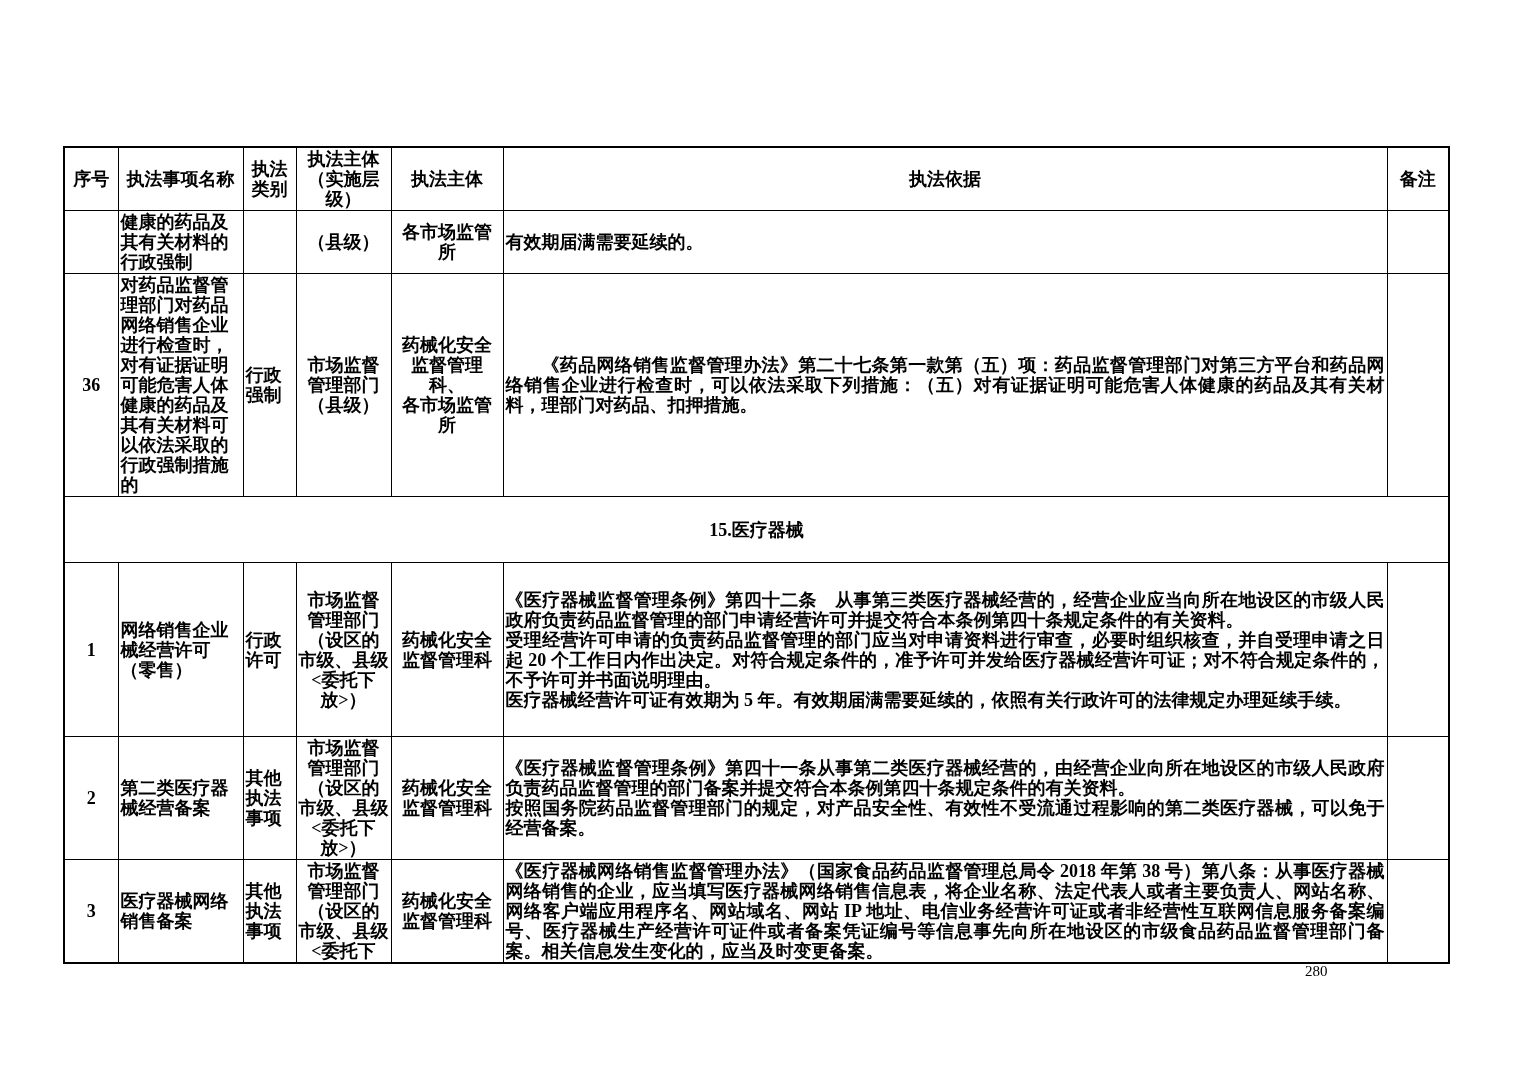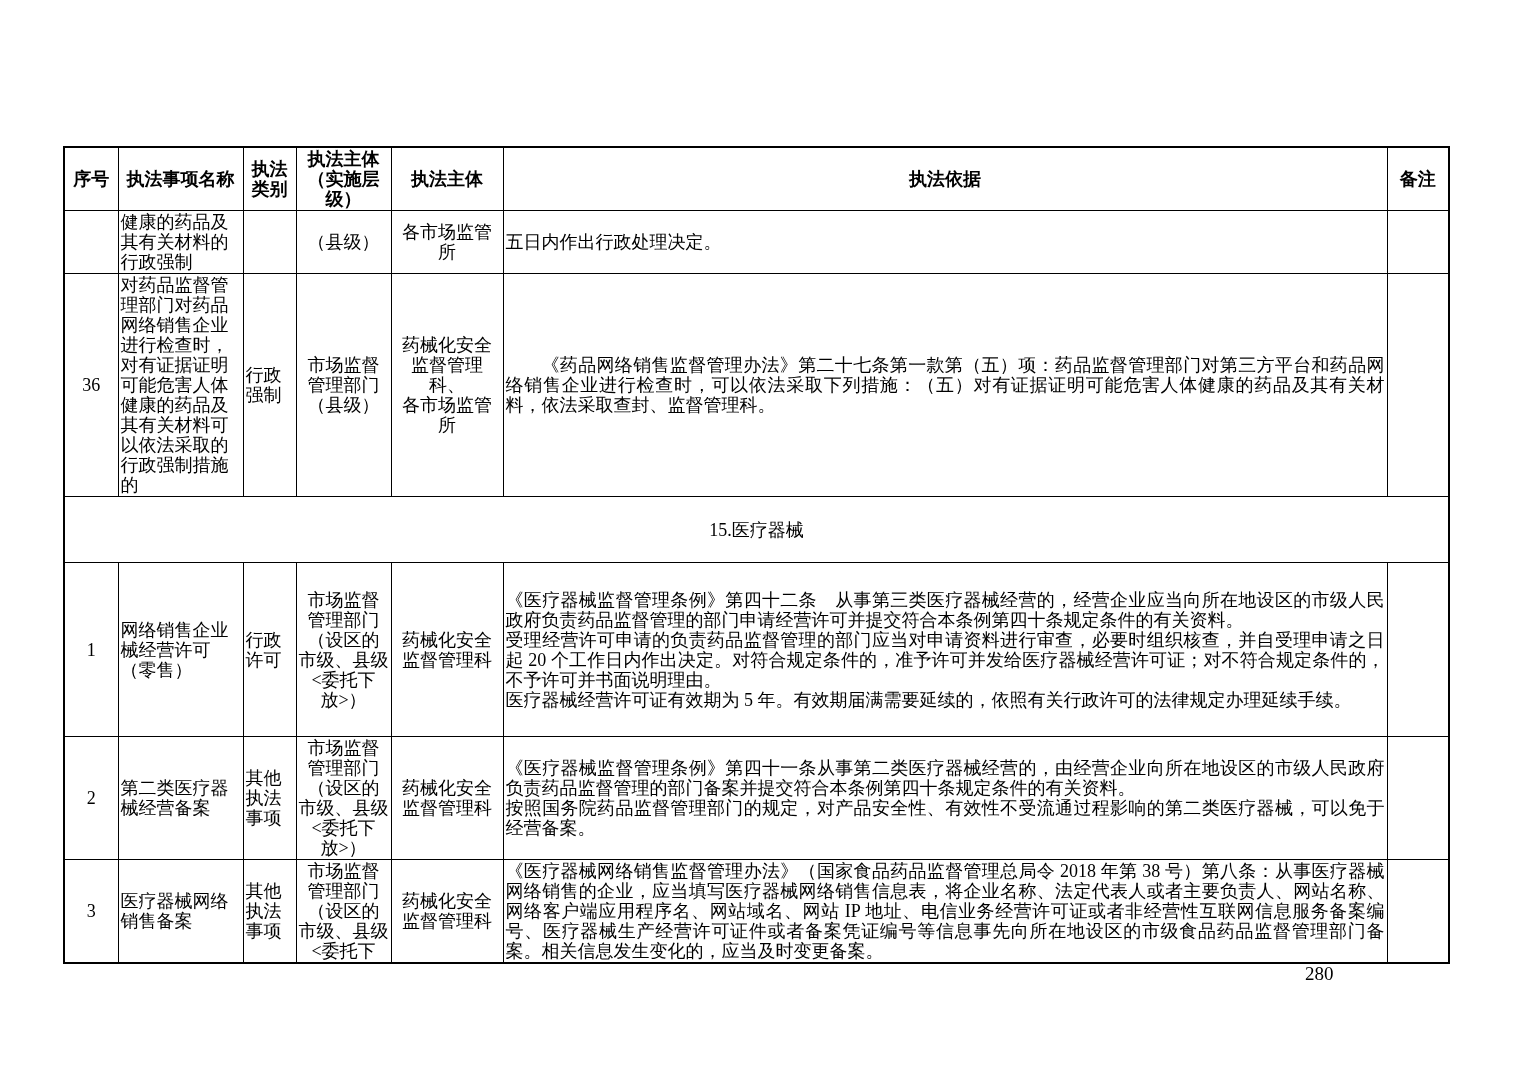--- a/index.html
+++ b/index.html
@@ -15,21 +15,21 @@
   table.law-table {
     position: absolute;
     left: 63px; top: 146px;
     width: 1385px;
     border-collapse: collapse;
     table-layout: fixed;
     border: 2px solid #000;
   }
   .law-table td, .law-table th {
     border: 1px solid #000;
-    font-weight: normal;
+    font-weight: bold;
     font-size: 18px;
     line-height: 20px;
     vertical-align: middle;
     overflow: hidden;
     padding: 1px 2px;
   }
   
   col.w-no     { width: 54px; }
   col.w-name   { width: 125px; }
   col.w-cat    { width: 53px; }
@@ -51,21 +51,21 @@
 
   .section-cell {
     text-align: center;
     font-size: 19px;
     vertical-align: middle;
   }
 
   .page-number {
     position: absolute;
     left: 1305px; top: 963px;
-    font-size: 19px;
+    font-size: 15px;
   }
 </style>
 </head>
 <body>
 
 <div class="page">
 
   <table class="law-table">
     <colgroup>
       <col class="w-no">
@@ -93,21 +93,21 @@
 
     <tr style="height:59px">
       <td class="c-no vtop"></td>
       <td class="c-name vtop">健康的药品及
 其有关材料的
 行政强制</td>
       <td class="c-cat vtop"></td>
       <td class="c-subj vtop">（县级）</td>
       <td class="c-agency vtop">各市场监管
 所</td>
-      <td class="c-basis vtop">五日内作出行政处理决定。</td>
+      <td class="c-basis vtop">有效期届满需要延续的。</td>
       <td class="c-remark"></td>
     </tr>
 
     <tr style="height:221px">
       <td class="c-no">36</td>
       <td class="c-name vtop">对药品监督管
 理部门对药品
 网络销售企业
 进行检查时，
 对有证据证明
@@ -119,21 +119,21 @@
 的</td>
       <td class="c-cat">行政
 强制</td>
       <td class="c-subj">市场监督
 管理部门
 （县级）</td>
       <td class="c-agency">药械化安全
 监督管理科、
 各市场监管
 所</td>
-      <td class="c-basis indent">《药品网络销售监督管理办法》第二十七条第一款第（五）项：药品监督管理部门对第三方平台和药品网络销售企业进行检查时，可以依法采取下列措施：（五）对有证据证明可能危害人体健康的药品及其有关材料，依法采取查封、监督管理科。</td>
+      <td class="c-basis indent">《药品网络销售监督管理办法》第二十七条第一款第（五）项：药品监督管理部门对第三方平台和药品网络销售企业进行检查时，可以依法采取下列措施：（五）对有证据证明可能危害人体健康的药品及其有关材料，理部门对药品、扣押措施。</td>
       <td class="c-remark"></td>
     </tr>
 
     <tr style="height:66px">
       <td class="section-cell" colspan="7">15.医疗器械</td>
     </tr>
 
     <tr style="height:174px">
       <td class="c-no">1</td>
       <td class="c-name">网络销售企业

